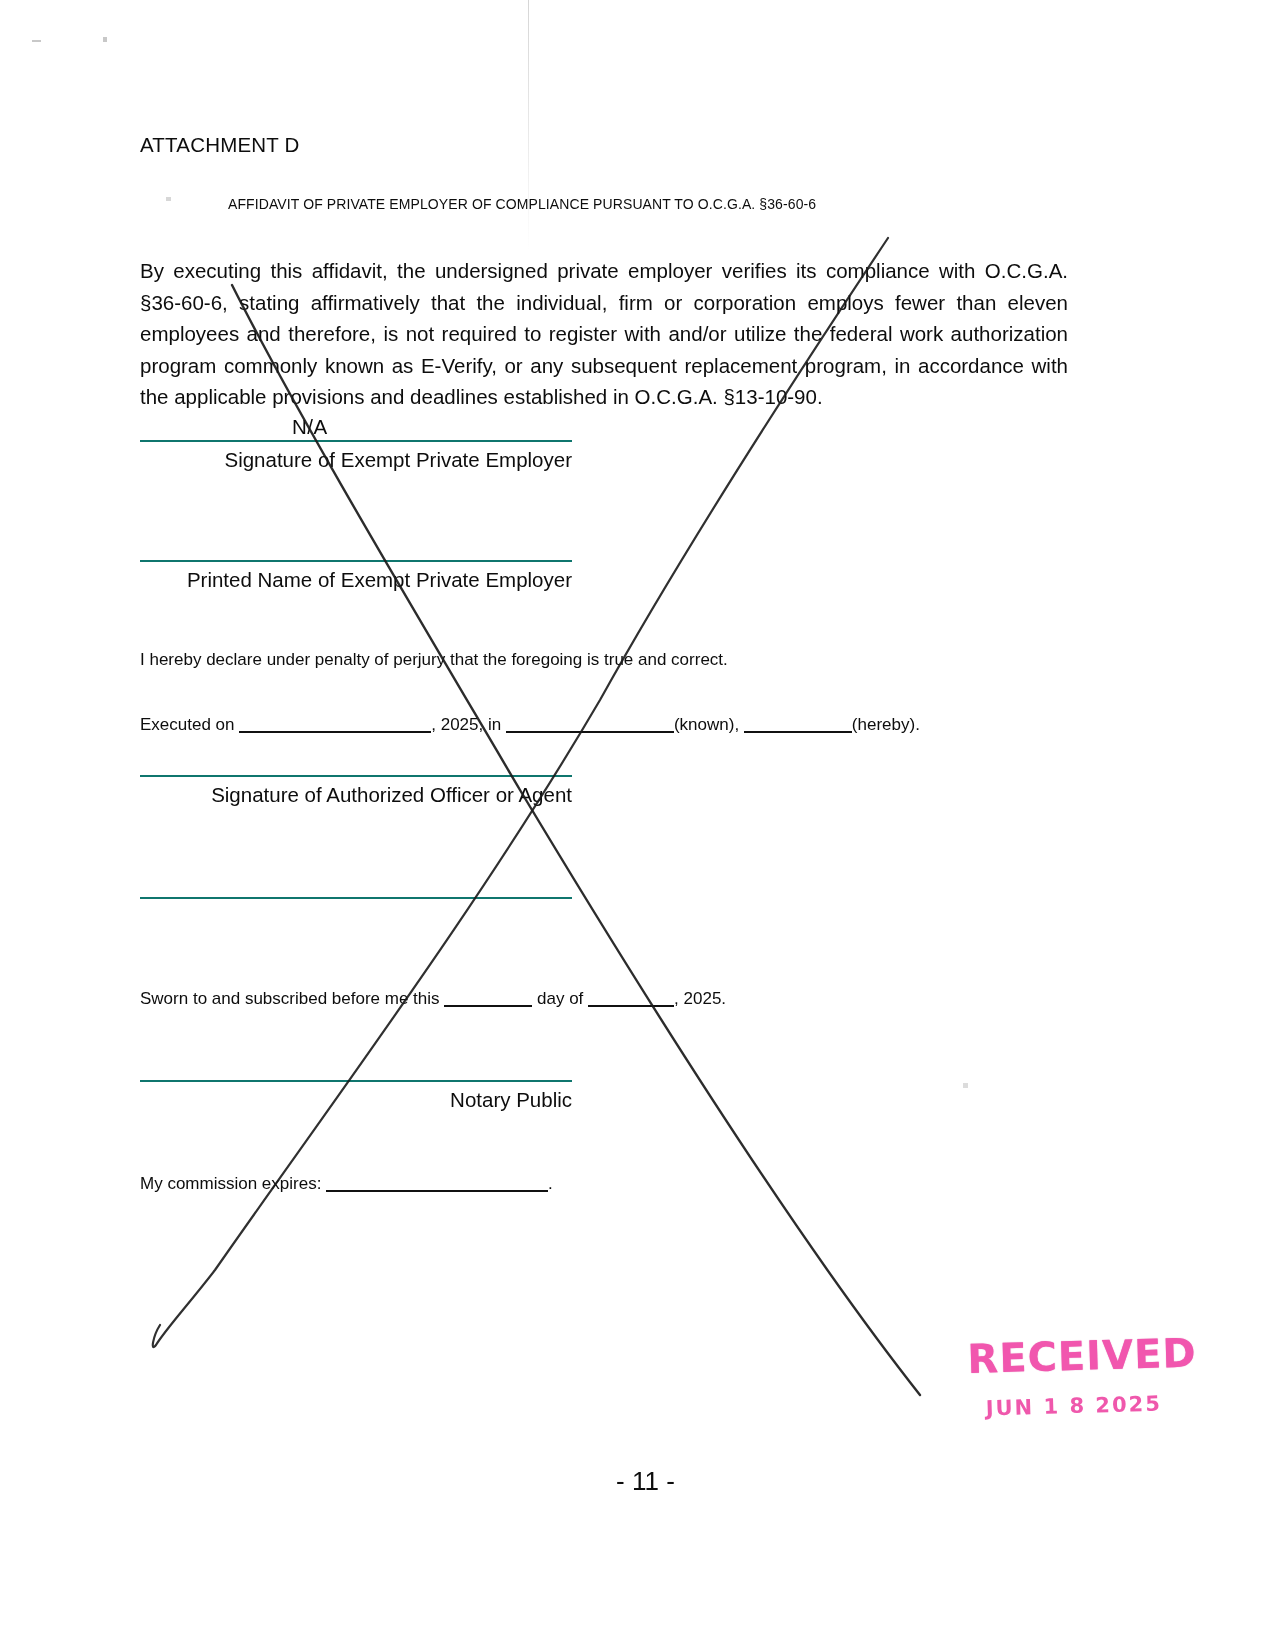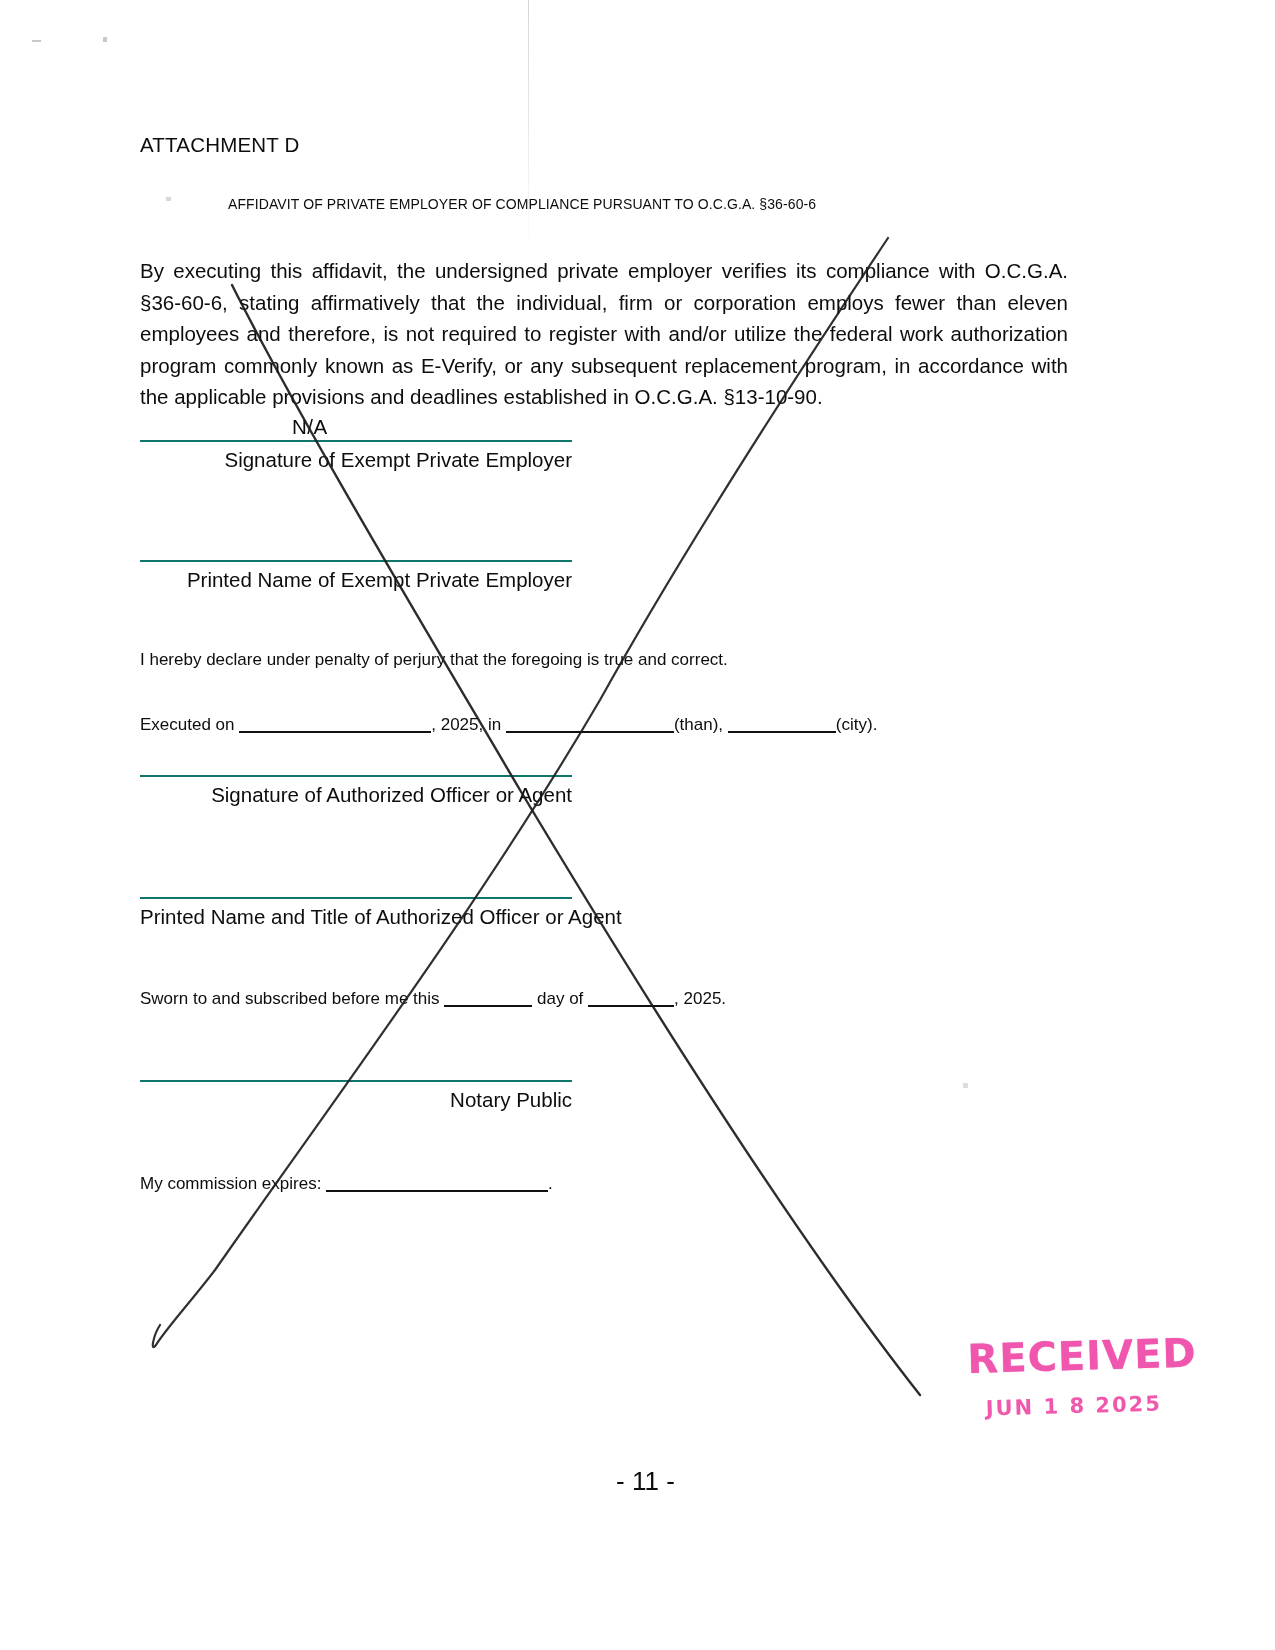--- a/index.html
+++ b/index.html
@@ -196,36 +196,35 @@
         <span class="sig-value"></span>
       </div>
       <div class="caption">Printed Name of Exempt Private Employer</div>
     </div>
 
     <div class="line-text" style="top:650px;">I hereby declare under penalty of perjury that the foregoing is true and correct.</div>
 
     <div class="line-text" style="top:713px;">
       <span>Executed on</span>
       <span class="blank b-exec"></span><span>, 2025, in</span>
-      <span class="blank b-city"></span><span>(than),</span>
-      <span class="blank b-state"></span><span>(city).</span>
+      <span class="blank b-city"></span><span>(known),</span>
+      <span class="blank b-state"></span><span>(hereby).</span>
     </div>
 
     <div class="sig-block" style="top:775px;">
       <div class="rule rule-narrow">
         <span class="sig-value"></span>
       </div>
       <div class="caption">Signature of Authorized Officer or Agent</div>
     </div>
 
     <div class="sig-block" style="top:897px;">
       <div class="rule rule-narrow">
         <span class="sig-value"></span>
       </div>
-      <div class="caption">Printed Name and Title of Authorized Officer or Agent</div>
     </div>
 
     <div class="line-text" style="top:987px;">
       <span>Sworn to and subscribed before me this</span>
       <span class="blank b-day"></span>
       <span>day of</span>
       <span class="blank b-month"></span><span>, 2025.</span>
     </div>
 
     <div class="sig-block" style="top:1080px;">

